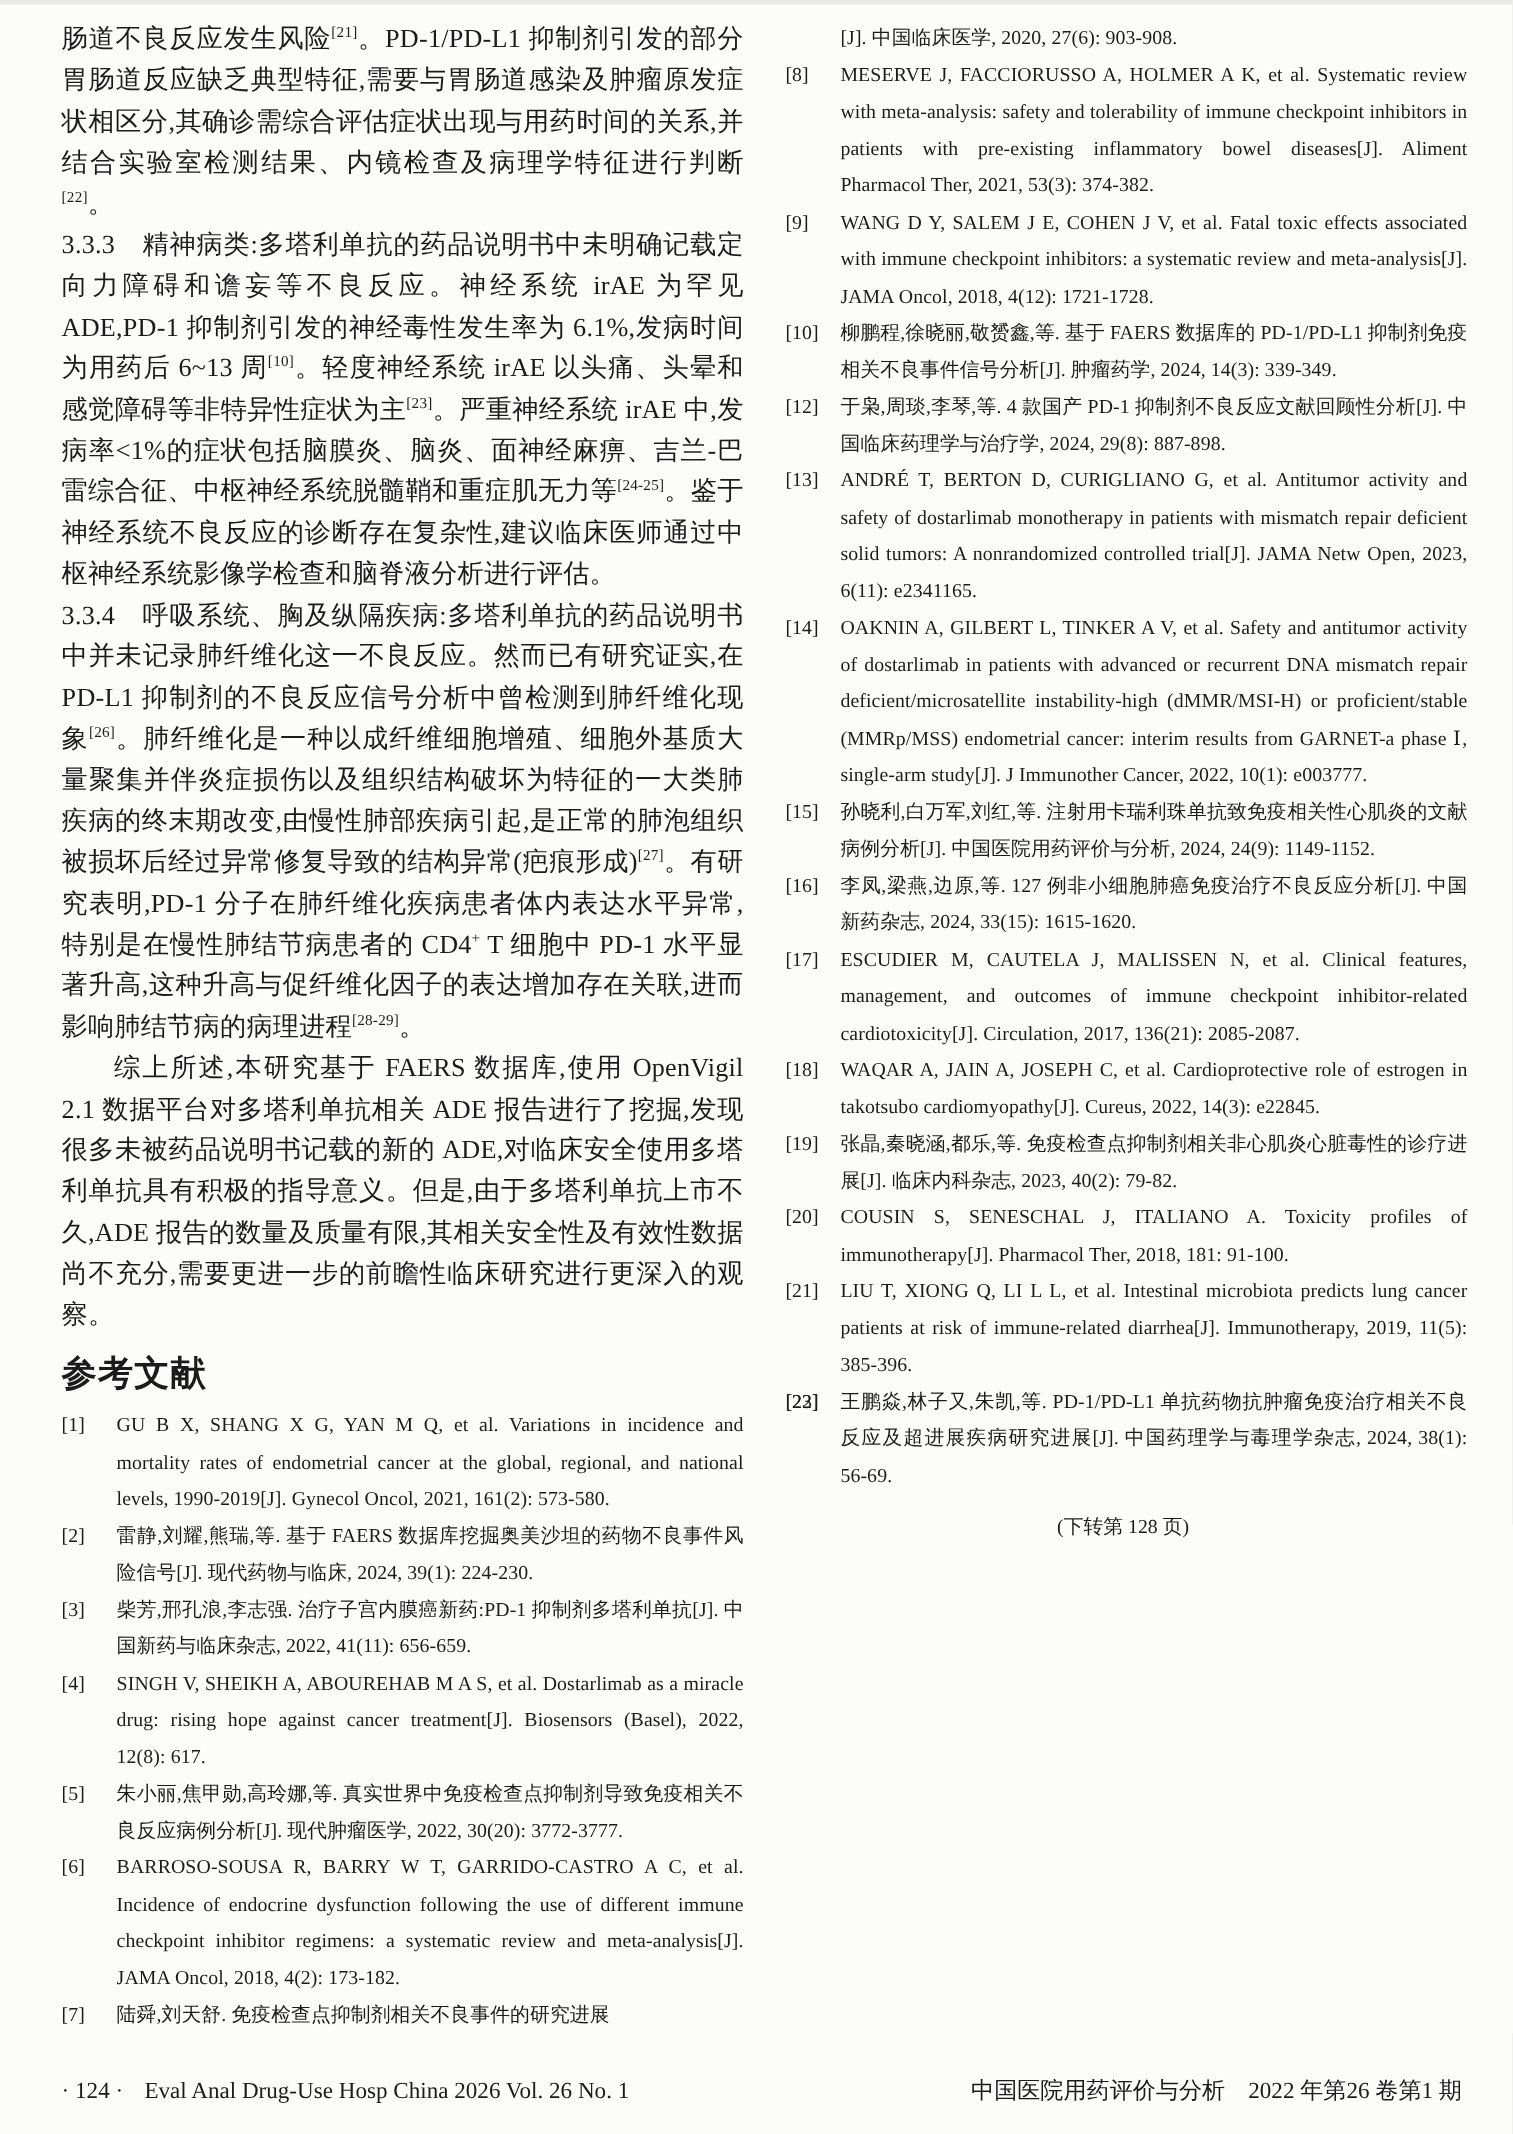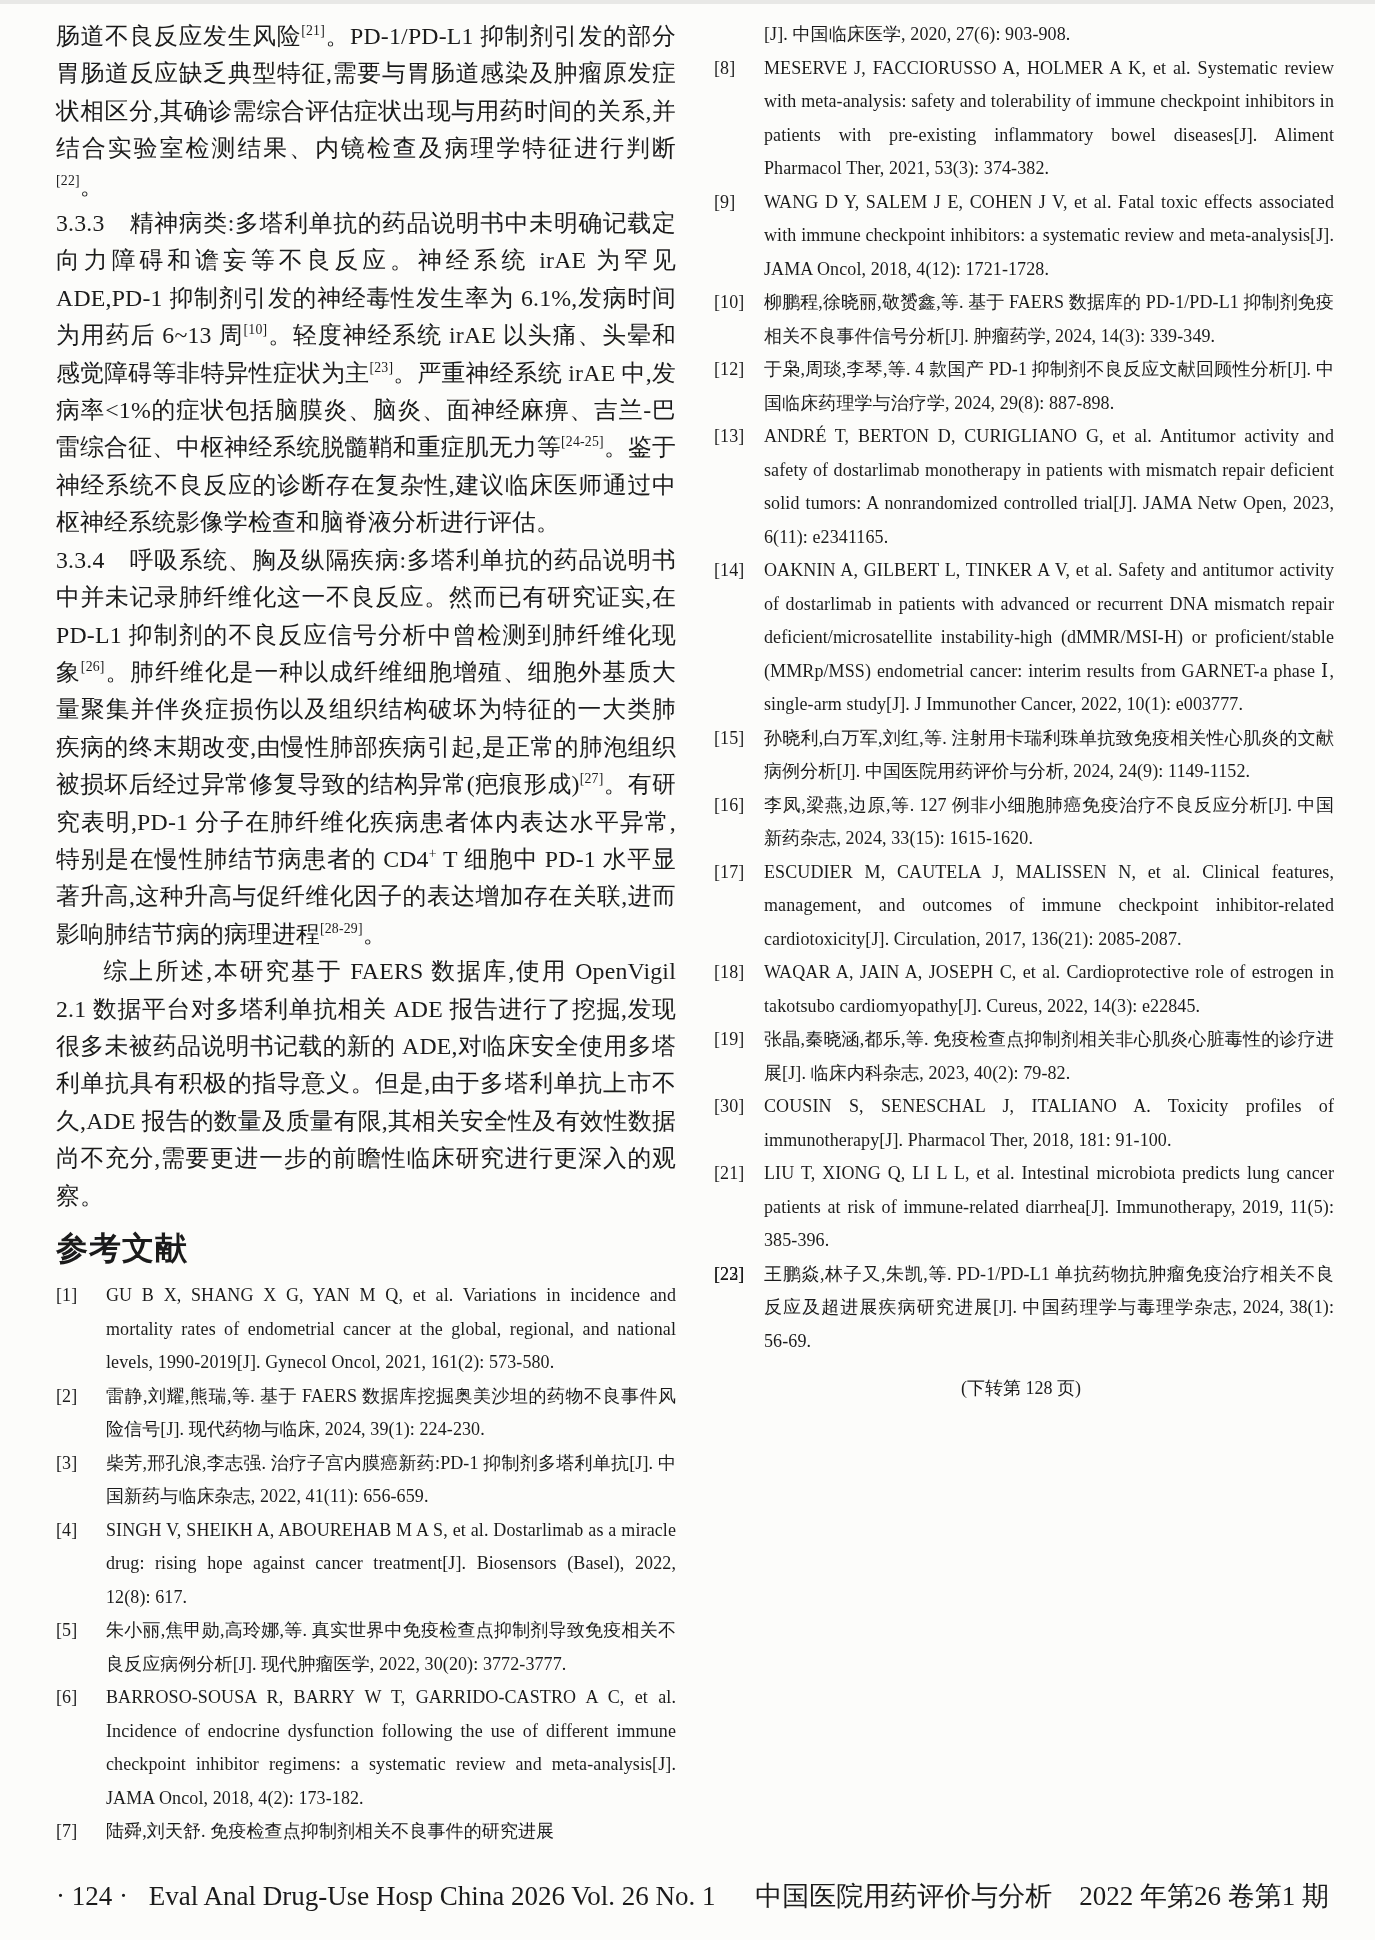--- a/index.html
+++ b/index.html
@@ -58,21 +58,21 @@
     margin-top:14px;
     padding-right:6px;
   }
 
   .footer {
     position:absolute;
     left:56px; right:46px; bottom:30px;
     display:flex;
     justify-content:space-between;
     align-items:baseline;
-    font-size:27px;
+    font-size:21px;
     white-space:nowrap;
     gap:16px;
   }
   .footer-left span { margin-right:14px; }
 </style>
 </head>
 <body>
 
 <div class="page">
   <div class="columns">
@@ -105,21 +105,21 @@
           <div class="ref"><span class="ref-label">[9]</span><span class="ref-text">WANG D Y, SALEM J E, COHEN J V, et al. Fatal toxic effects associated with immune checkpoint inhibitors: a systematic review and meta-analysis[J]. JAMA Oncol, 2018, 4(12): 1721-1728.</span></div>
           <div class="ref"><span class="ref-label">[10]</span><span class="ref-text">柳鹏程,徐晓丽,敬赟鑫,等. 基于 FAERS 数据库的 PD-1/PD-L1 抑制剂免疫相关不良事件信号分析[J]. 肿瘤药学, 2024, 14(3): 339-349.</span></div>
           <div class="ref"><span class="ref-label">[12]</span><span class="ref-text">于枭,周琰,李琴,等. 4 款国产 PD-1 抑制剂不良反应文献回顾性分析[J]. 中国临床药理学与治疗学, 2024, 29(8): 887-898.</span></div>
           <div class="ref"><span class="ref-label">[13]</span><span class="ref-text">ANDRÉ T, BERTON D, CURIGLIANO G, et al. Antitumor activity and safety of dostarlimab monotherapy in patients with mismatch repair deficient solid tumors: A nonrandomized controlled trial[J]. JAMA Netw Open, 2023, 6(11): e2341165.</span></div>
           <div class="ref"><span class="ref-label">[14]</span><span class="ref-text">OAKNIN A, GILBERT L, TINKER A V, et al. Safety and antitumor activity of dostarlimab in patients with advanced or recurrent DNA mismatch repair deficient/microsatellite instability-high (dMMR/MSI-H) or proficient/stable (MMRp/MSS) endometrial cancer: interim results from GARNET-a phase Ⅰ, single-arm study[J]. J Immunother Cancer, 2022, 10(1): e003777.</span></div>
           <div class="ref"><span class="ref-label">[15]</span><span class="ref-text">孙晓利,白万军,刘红,等. 注射用卡瑞利珠单抗致免疫相关性心肌炎的文献病例分析[J]. 中国医院用药评价与分析, 2024, 24(9): 1149-1152.</span></div>
           <div class="ref"><span class="ref-label">[16]</span><span class="ref-text">李凤,梁燕,边原,等. 127 例非小细胞肺癌免疫治疗不良反应分析[J]. 中国新药杂志, 2024, 33(15): 1615-1620.</span></div>
           <div class="ref"><span class="ref-label">[17]</span><span class="ref-text">ESCUDIER M, CAUTELA J, MALISSEN N, et al. Clinical features, management, and outcomes of immune checkpoint inhibitor-related cardiotoxicity[J]. Circulation, 2017, 136(21): 2085-2087.</span></div>
           <div class="ref"><span class="ref-label">[18]</span><span class="ref-text">WAQAR A, JAIN A, JOSEPH C, et al. Cardioprotective role of estrogen in takotsubo cardiomyopathy[J]. Cureus, 2022, 14(3): e22845.</span></div>
           <div class="ref"><span class="ref-label">[19]</span><span class="ref-text">张晶,秦晓涵,都乐,等. 免疫检查点抑制剂相关非心肌炎心脏毒性的诊疗进展[J]. 临床内科杂志, 2023, 40(2): 79-82.</span></div>
-          <div class="ref"><span class="ref-label">[30]</span><span class="ref-text">COUSIN S, SENESCHAL J, ITALIANO A. Toxicity profiles of immunotherapy[J]. Pharmacol Ther, 2018, 181: 91-100.</span></div>
+          <div class="ref"><span class="ref-label">[20]</span><span class="ref-text">COUSIN S, SENESCHAL J, ITALIANO A. Toxicity profiles of immunotherapy[J]. Pharmacol Ther, 2018, 181: 91-100.</span></div>
           <div class="ref"><span class="ref-label">[21]</span><span class="ref-text">LIU T, XIONG Q, LI L L, et al. Intestinal microbiota predicts lung cancer patients at risk of immune-related diarrhea[J]. Immunotherapy, 2019, 11(5): 385-396.</span></div>
           <div class="ref"><span class="ref-label">[22]</span></div>
           <div class="ref"><span class="ref-label">[23]</span><span class="ref-text">王鹏焱,林子又,朱凯,等. PD-1/PD-L1 单抗药物抗肿瘤免疫治疗相关不良反应及超进展疾病研究进展[J]. 中国药理学与毒理学杂志, 2024, 38(1): 56-69.</span></div>
         </div>
       <div class="continued-note">(下转第 128 页)</div>
     </div>
 
   </div>
 
   <div class="footer">

